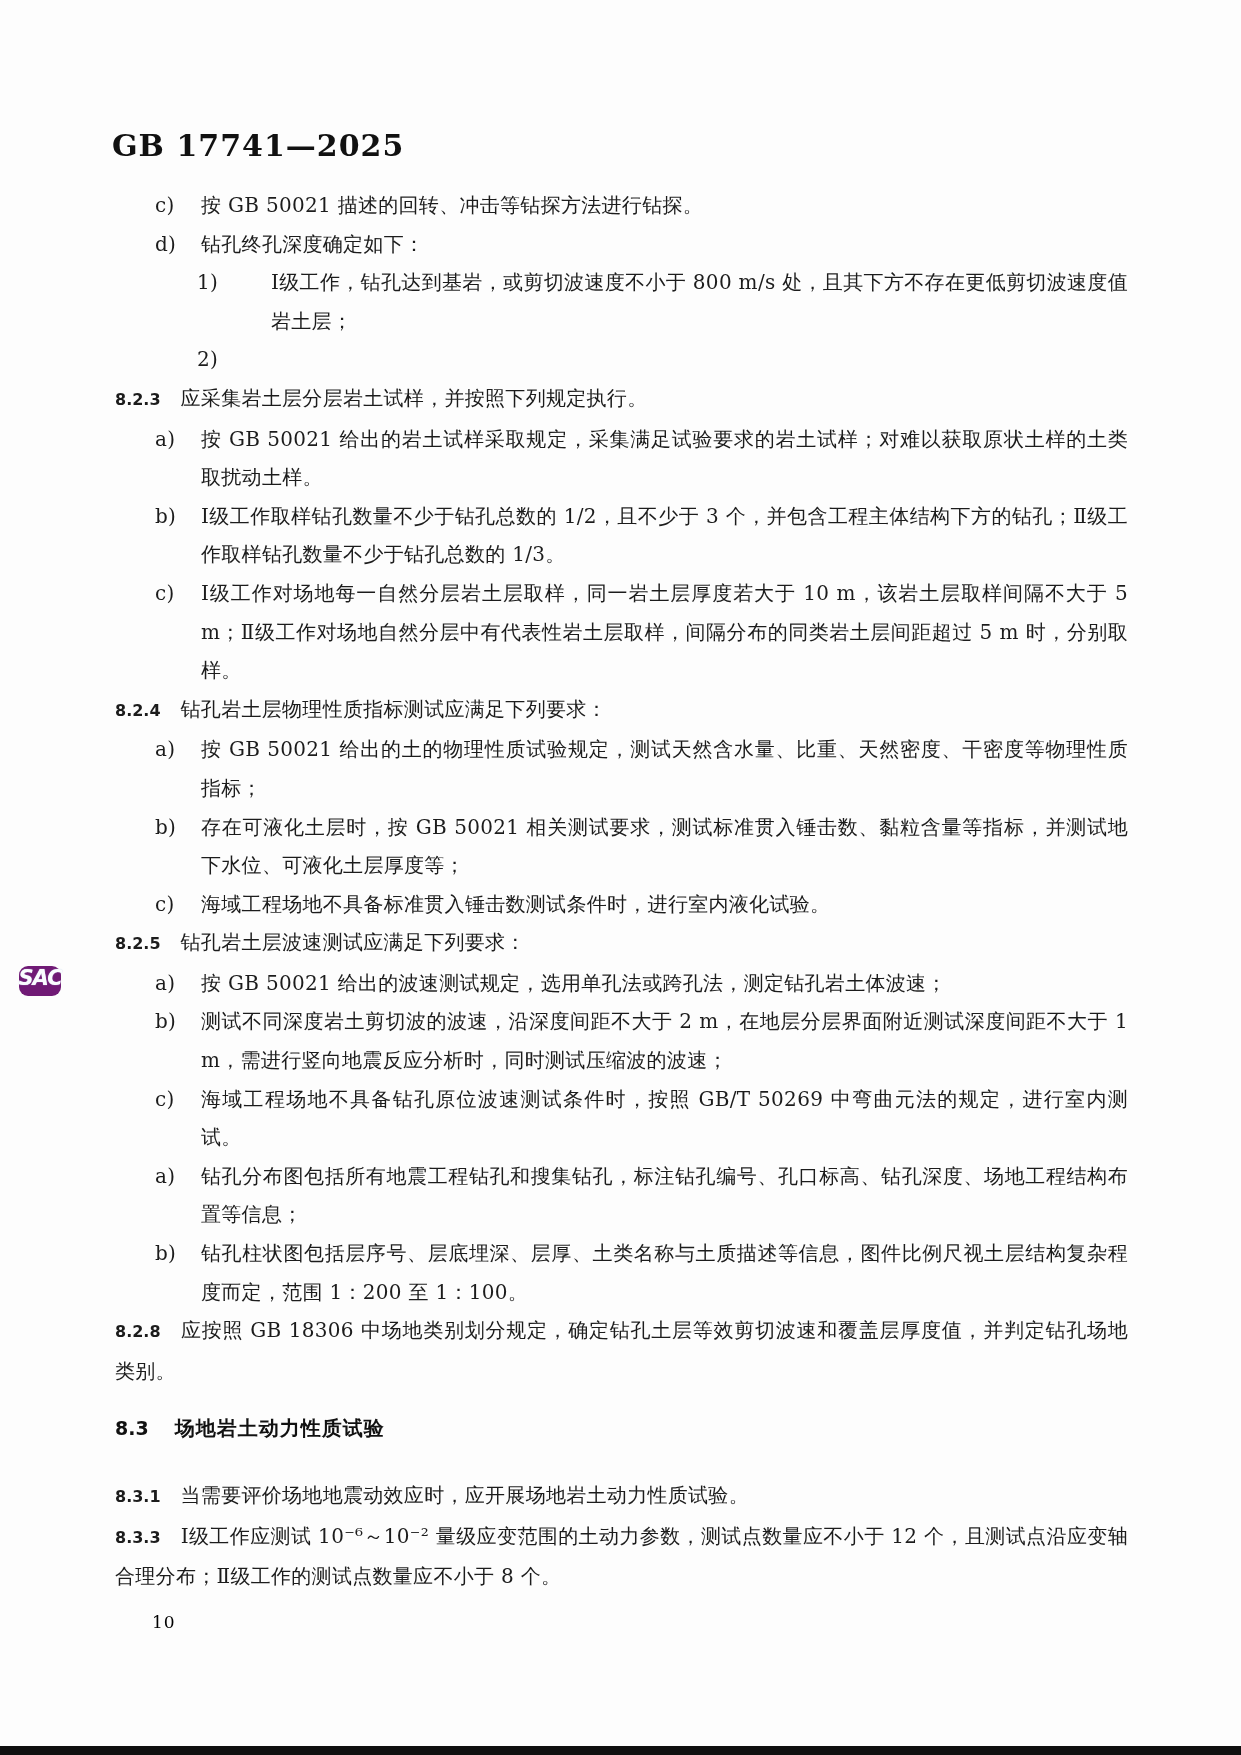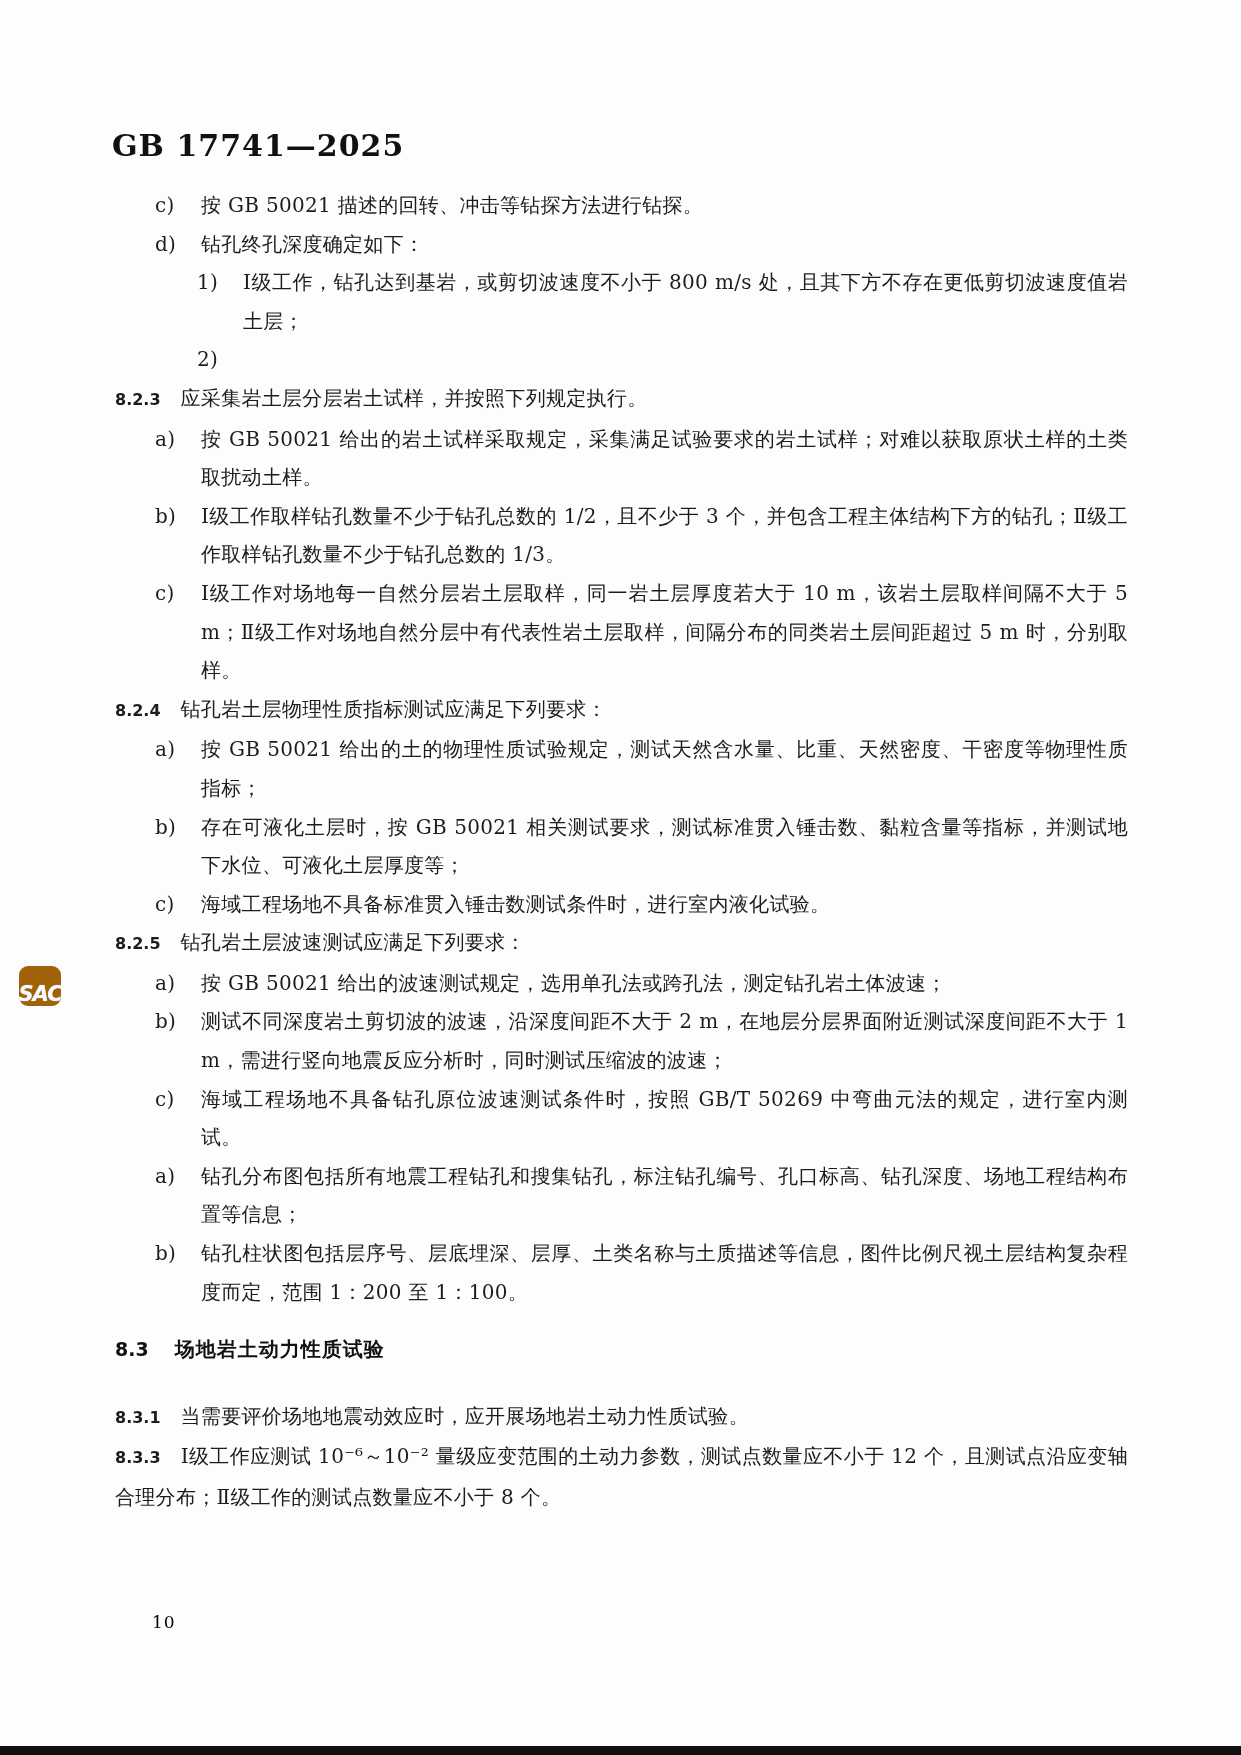--- a/index.html
+++ b/index.html
@@ -26,36 +26,36 @@
     font-weight:bold;font-size:16px;letter-spacing:0;
     margin-right:20px;
   }
   
   .item-letter{display:flex;}
   .item-letter > .lab{flex:0 0 46px;margin-left:40px;}
   .item-letter > .txt{flex:1;text-align:justify;}
   
   .item-sub{display:flex;}
   .item-sub > .lab{flex:0 0 46px;margin-left:82px;}
-  .item-sub > .txt{flex:1;text-align:justify;}
+  .item-sub > .txt{flex:1;text-align:justify;margin-left:28px;}
   
   .heading{
     display:block;margin-top:19px;margin-bottom:28px;
     font-family:"DejaVu Sans","Liberation Sans",sans-serif;
     font-weight:bold;font-size:20px;letter-spacing:1px;color:#111;
   }
   .heading > .lab{margin-right:26px;font-size:19px;letter-spacing:0;}
   .page-number{
     position:absolute;top:1612px;left:152px;
     font-size:17px;color:#000000;letter-spacing:1px;
   }
   .watermark{
-    position:absolute;top:966px;left:19px;width:42px;height:40px;
-    background:#a16207;border-radius:9px;
-    display:flex;align-items:flex-end;justify-content:center;overflow:visible;
+    position:absolute;top:966px;left:19px;width:42px;height:30px;
+    background:#701a75;border-radius:9px;
+    display:flex;align-items:flex-start;justify-content:center;overflow:visible;
   }
   .watermark span{
     font-family:"DejaVu Sans","Liberation Sans",sans-serif;
     font-style:italic;font-weight:bold;font-size:21px;color:#fafcff;
     text-shadow:0 0 1px #c3d2e6;letter-spacing:-1px;
   }
   .scan-edge-bottom{
     position:absolute;left:0;bottom:0;width:100%;height:9px;background:#101010;
   }
 </style>
@@ -126,20 +126,21 @@
         <span class="txt">海域工程场地不具备钻孔原位波速测试条件时，按照 GB/T 50269 中弯曲元法的规定，进行室内测试。</span>
       </div>
       <div class="item-letter">
         <span class="lab">a)</span>
         <span class="txt">钻孔分布图包括所有地震工程钻孔和搜集钻孔，标注钻孔编号、孔口标高、钻孔深度、场地工程结构布置等信息；</span>
       </div>
       <div class="item-letter">
         <span class="lab">b)</span>
         <span class="txt">钻孔柱状图包括层序号、层底埋深、层厚、土类名称与土质描述等信息，图件比例尺视土层结构复杂程度而定，范围 1：200 至 1：100。</span>
       </div>
+      <div class="clause"><span class="lab">8.2.8</span><span class="txt">应按照 GB 18306 中场地类别划分规定，确定钻孔土层等效剪切波速和覆盖层厚度值，并判定钻孔场地类别。</span></div>
       <div class="heading"><span class="lab">8.3</span><span class="txt">场地岩土动力性质试验</span></div>
       <div class="clause"><span class="lab">8.3.1</span><span class="txt">当需要评价场地地震动效应时，应开展场地岩土动力性质试验。</span></div>
       <div class="clause"><span class="lab">8.3.3</span><span class="txt">Ⅰ级工作应测试 10⁻⁶～10⁻² 量级应变范围的土动力参数，测试点数量应不小于 12 个，且测试点沿应变轴合理分布；Ⅱ级工作的测试点数量应不小于 8 个。</span></div>
     </div>
 
   <div class="page-number">10</div>
 
   <div class="scan-edge-bottom"></div>
 </div>
 

